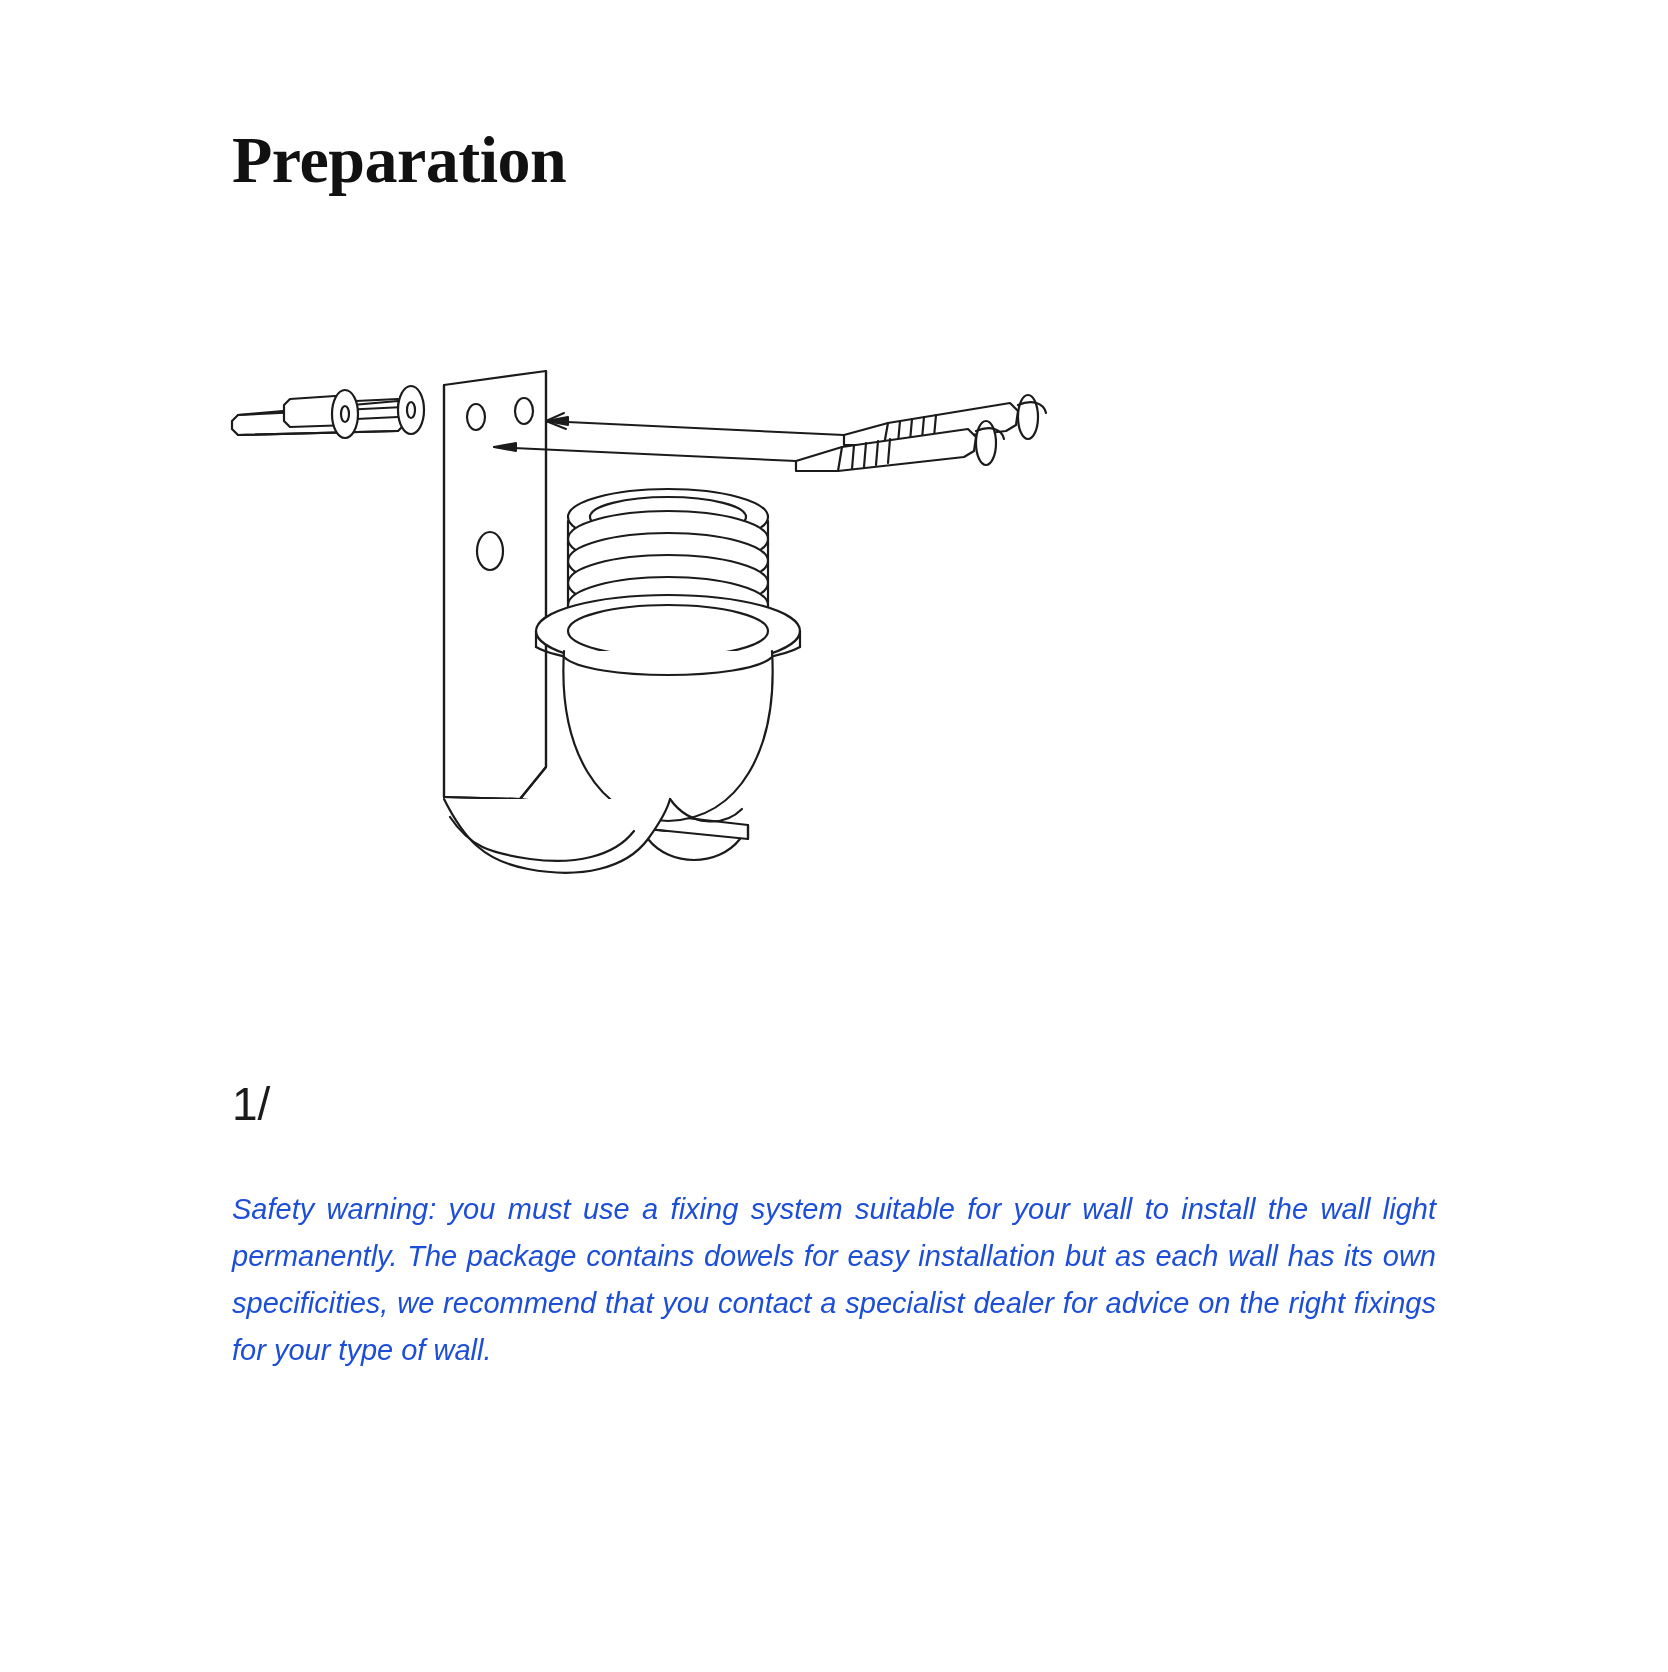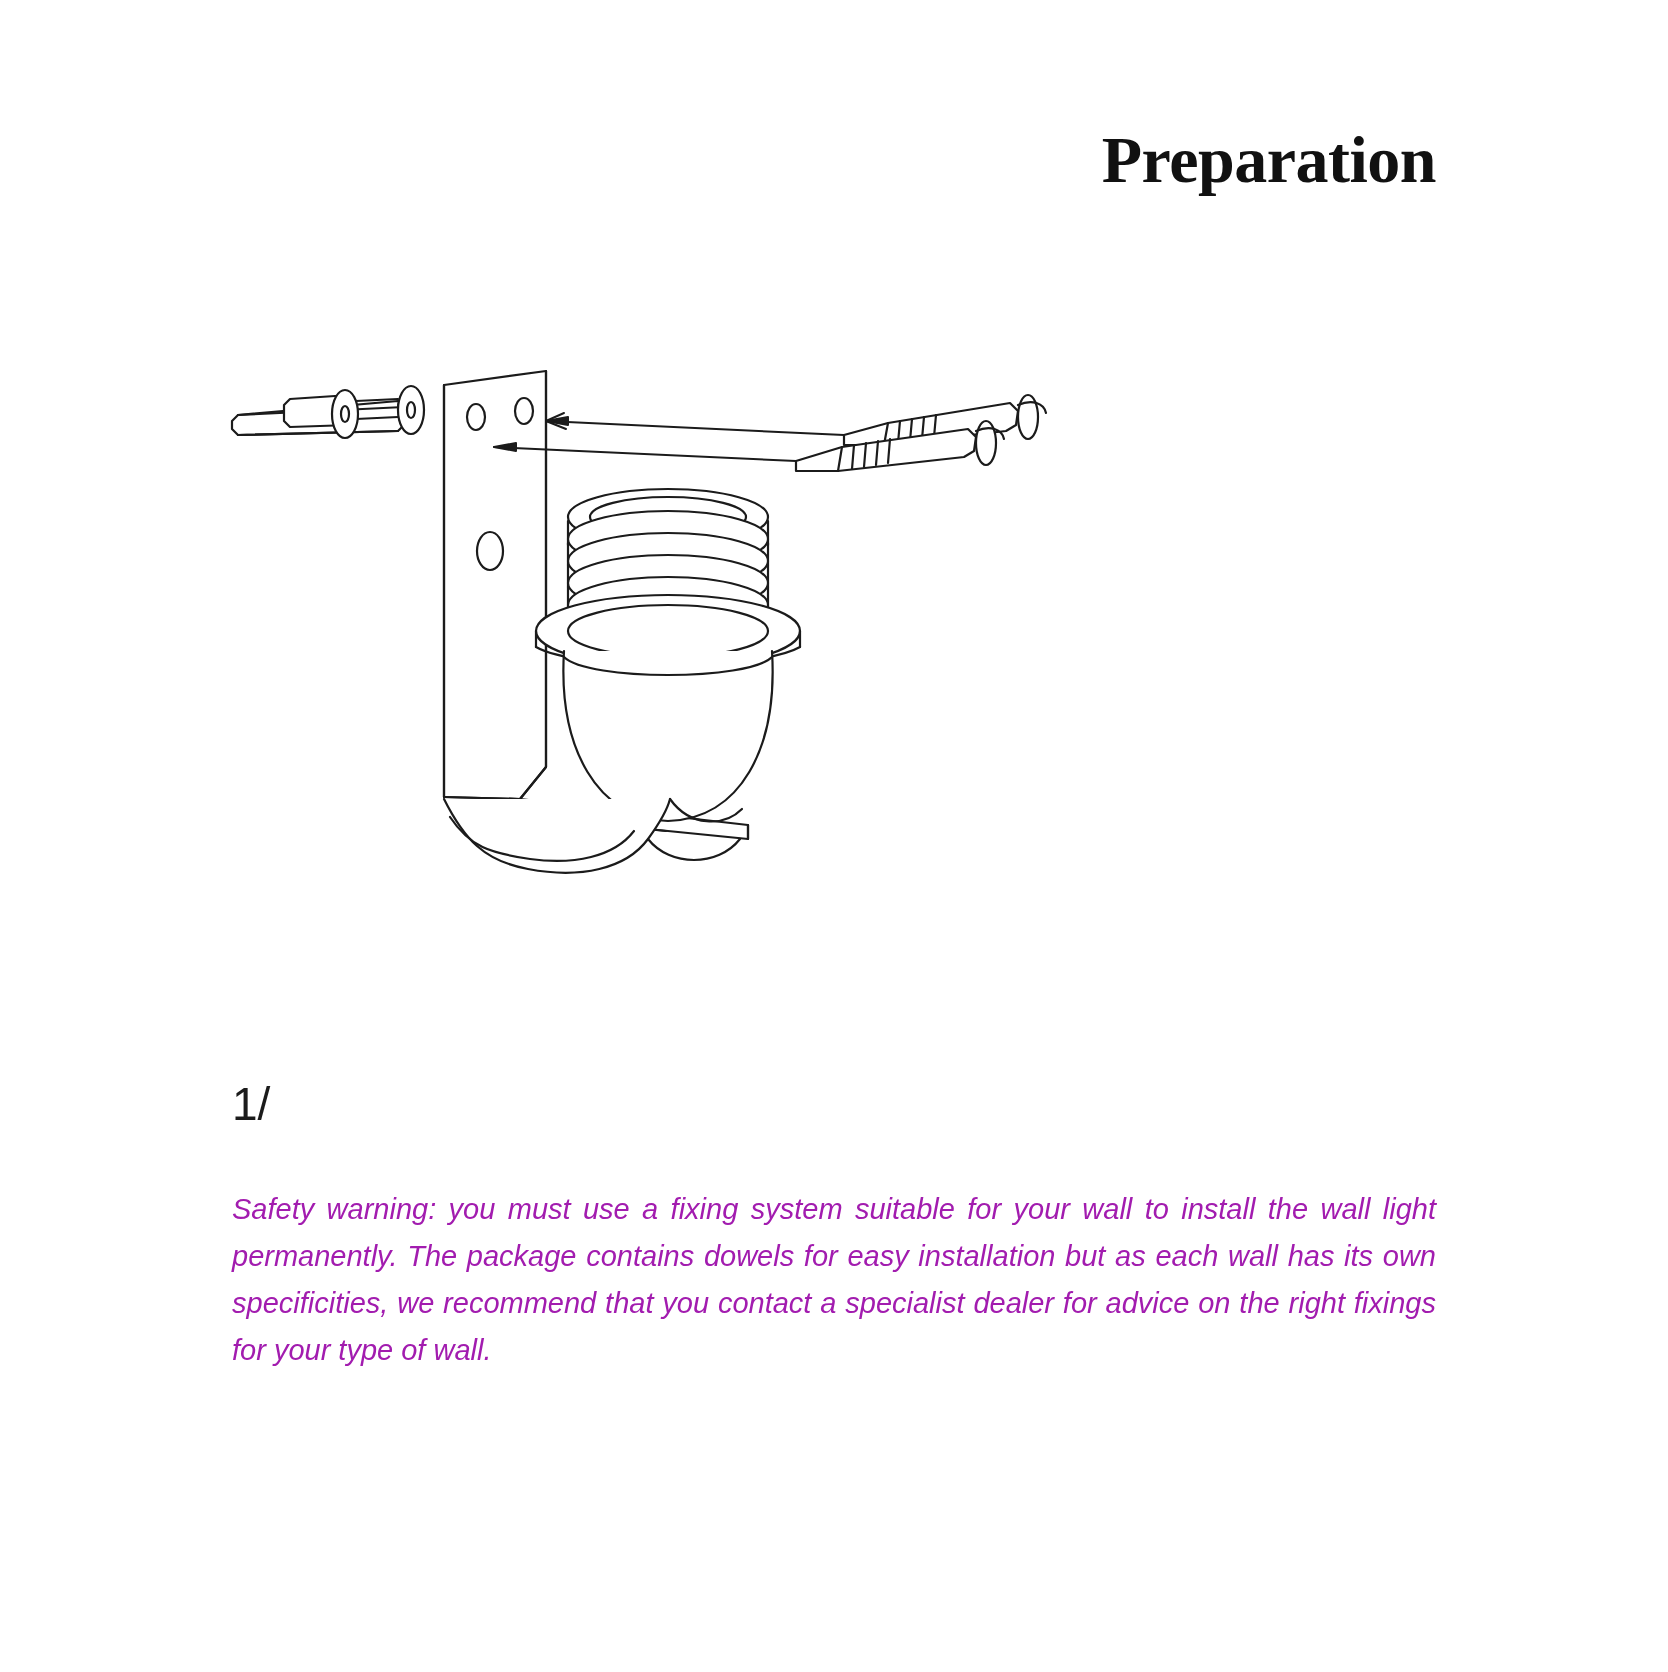--- a/index.html
+++ b/index.html
@@ -23,21 +23,20 @@
   }
   .title {
     font-family: "Liberation Serif", serif;
     font-size: 66px;
     font-weight: 700;
     letter-spacing: -0.5px;
     margin: 0;
     padding-top: 125px;
     line-height: 1.05;
     color: #111111;
-    text-align: right;
   }
   .figure {
     position: relative;
     width: 1204px;
     height: 640px;
     margin: 175px 0 0 -4px;
   }
   .figure svg {
     display: block;
   }
@@ -57,21 +56,21 @@
     margin: 36px 0 0 0;
     color: #1b1b1b;
     max-width: 1215px;
   }
   .safety-text {
     font-family: "Liberation Sans", sans-serif;
     font-style: italic;
     font-size: 29px;
     line-height: 1.62;
     margin: 56px 0 0 0;
-    color: #a21caf;
+    color: #1d4ed8;
     max-width: 1215px;
     text-align: justify;
   }
 </style>
 </head>
 <body>
 
 <div class="page">
 
   <h1 class="title">Preparation</h1>

